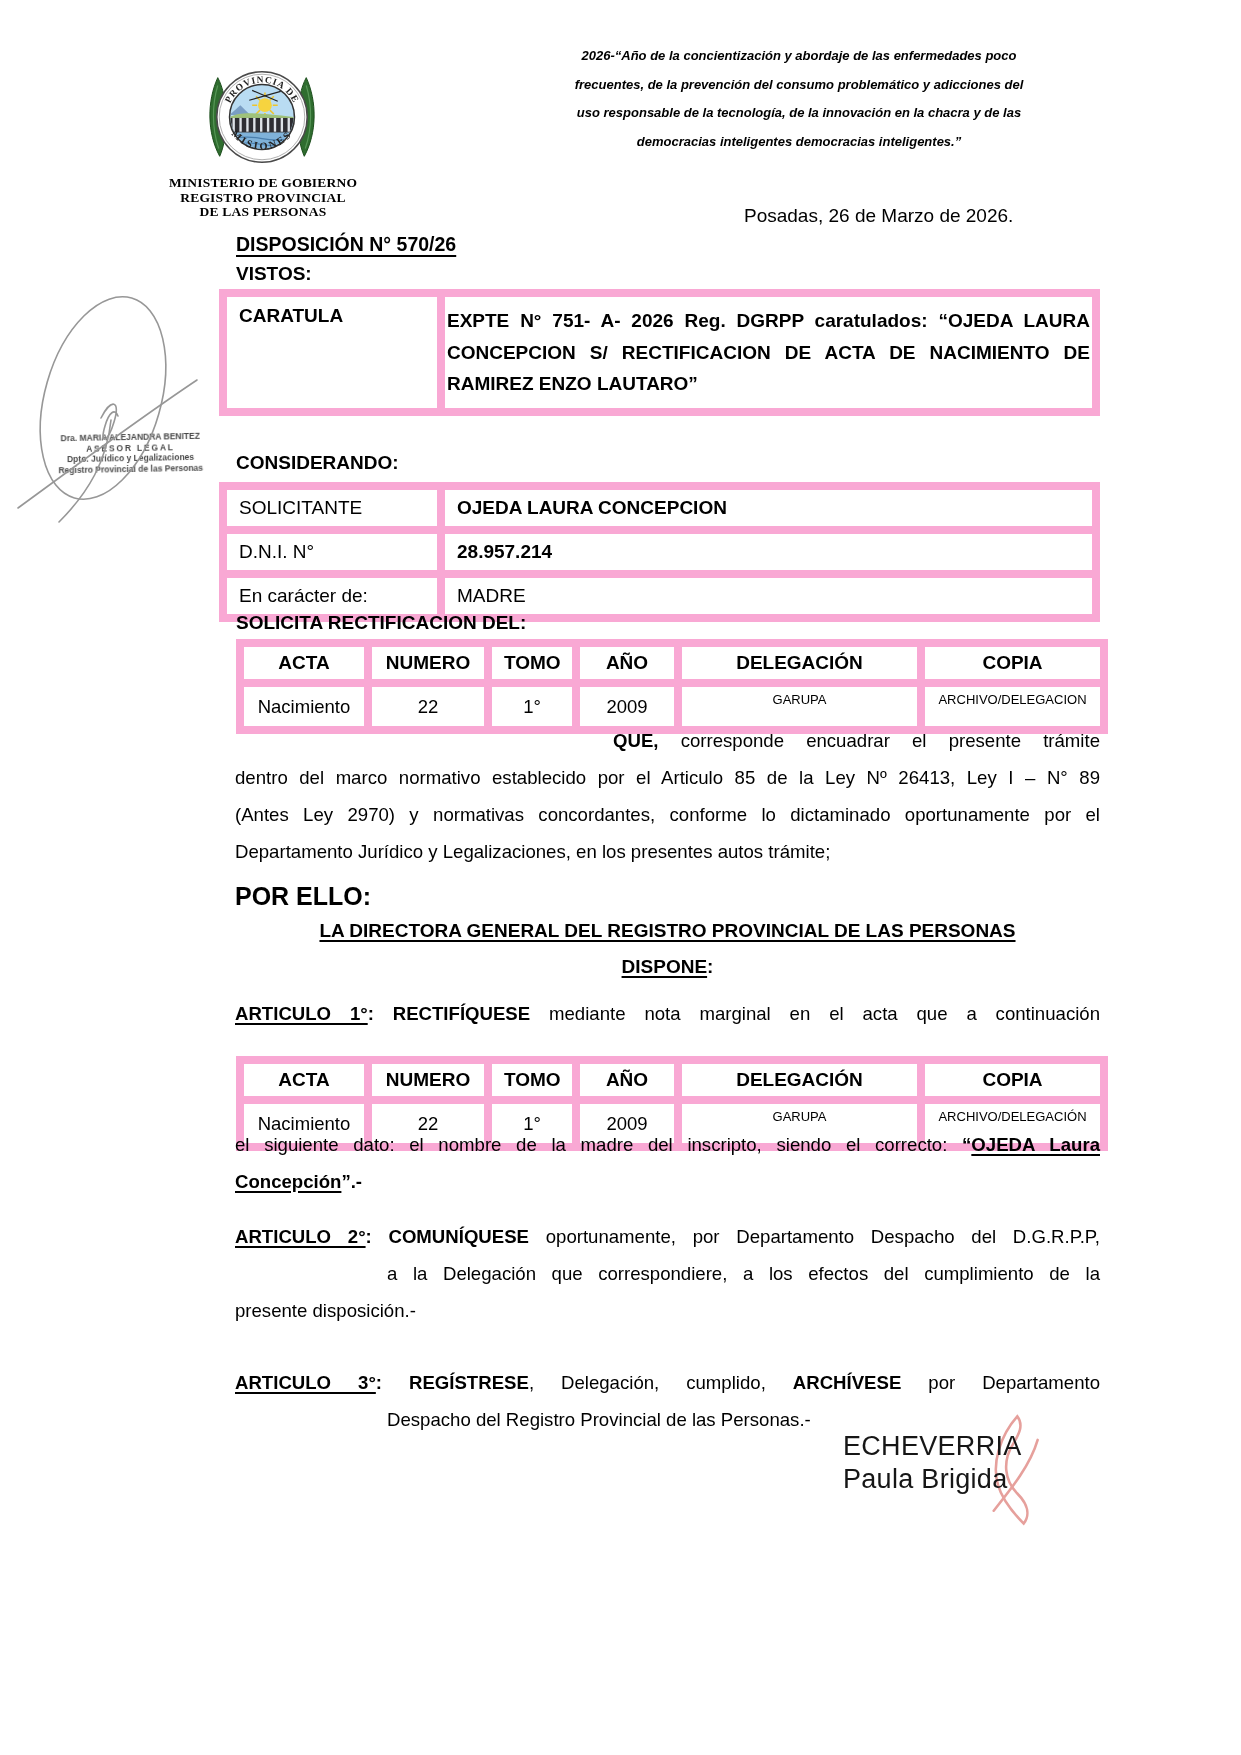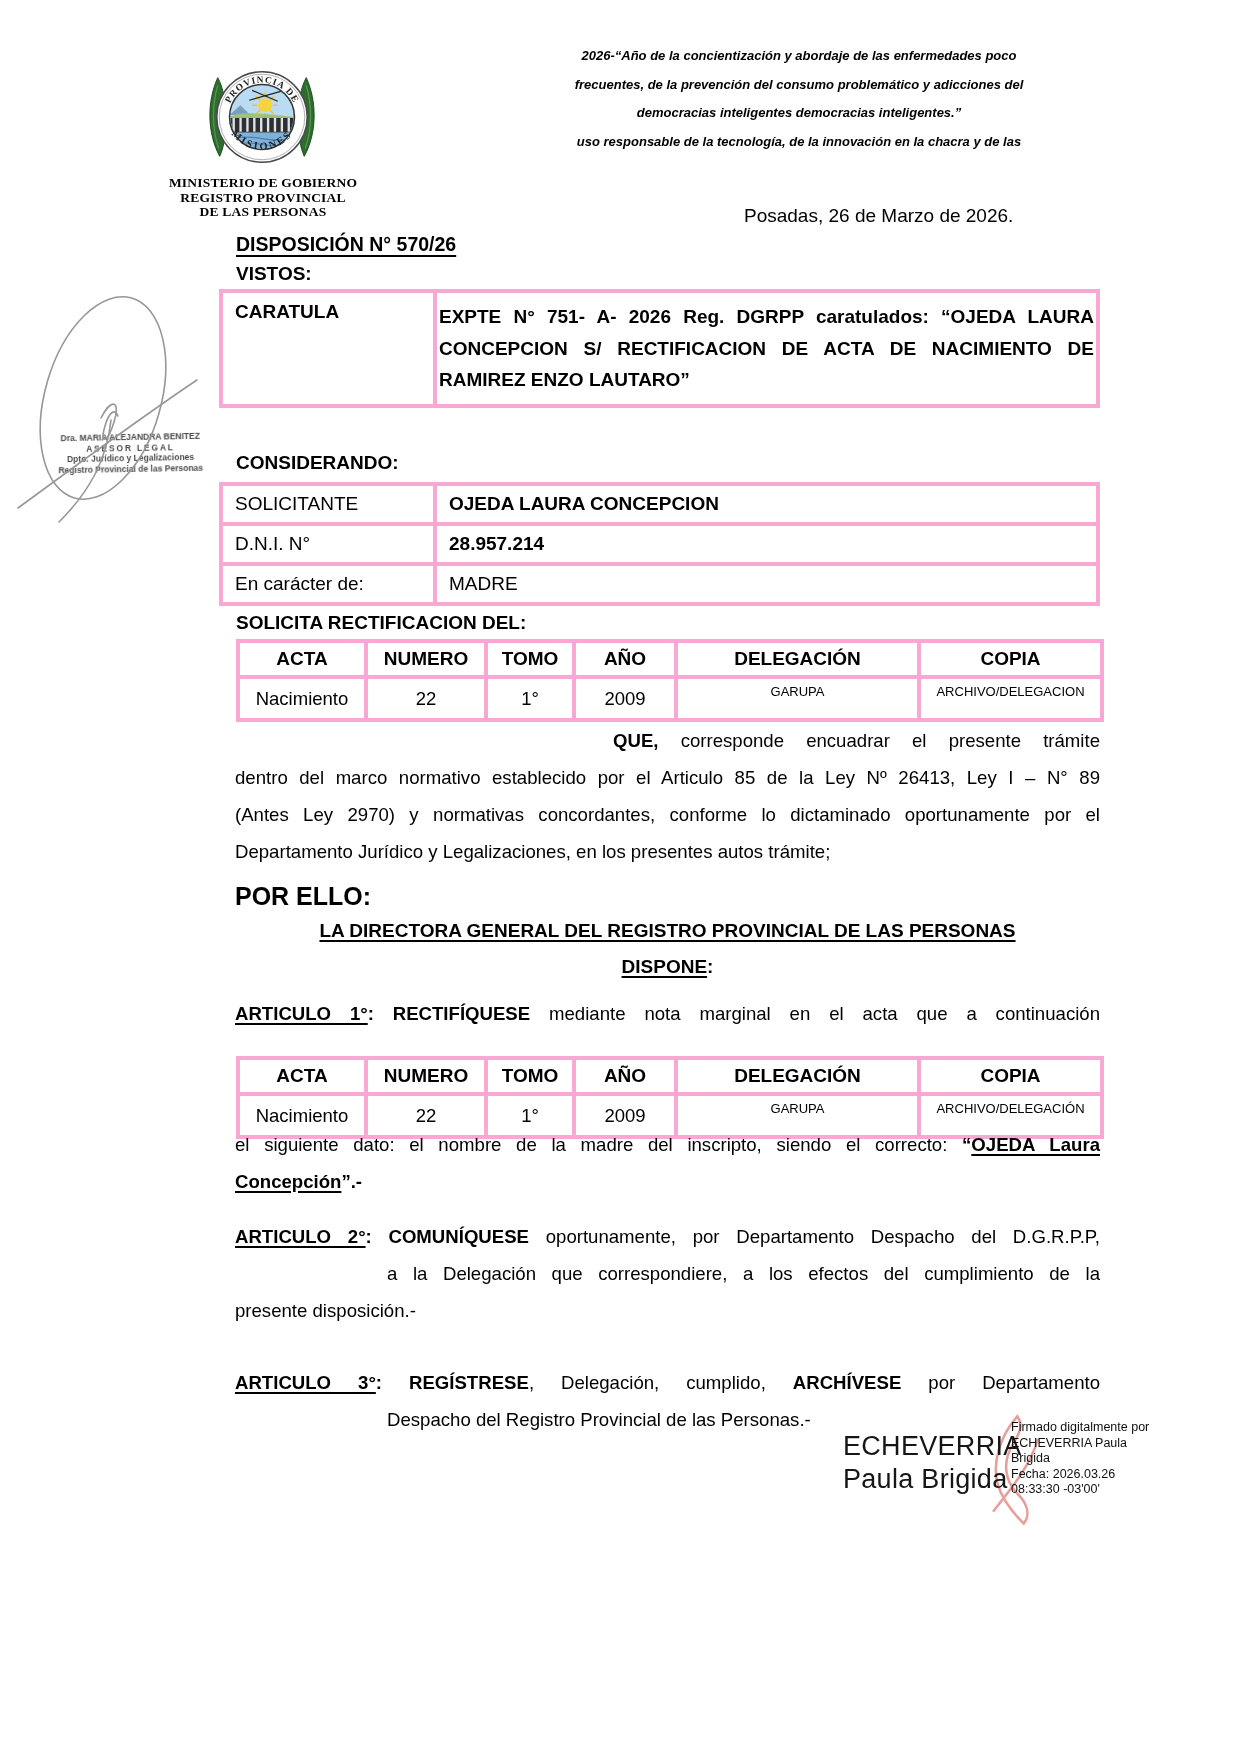--- a/index.html
+++ b/index.html
@@ -28,21 +28,21 @@
            font-size:8.5px; font-weight:bold; line-height:10.5px; color:#1c1c1c;
            filter:blur(0.4px); opacity:0.82; transform:rotate(-1deg); z-index:2; }
   .stamp .sp2 { letter-spacing:1.8px; }
 
   .date-line { position:absolute; left:744px; top:205px; font-size:19px; }
   .h-disposicion { position:absolute; left:236px; top:233px; font-size:19.5px; font-weight:bold;
                    text-decoration:underline; text-decoration-thickness:2px; text-underline-offset:4px; }
   .h-vistos { position:absolute; left:236px; top:263px; font-size:19px; font-weight:bold; }
 
   table.tbl { position:absolute; border-collapse:collapse; table-layout:fixed; font-size:19px; }
-  table.tbl td { border:4px solid #f9a8d4; padding:0 12px; vertical-align:middle; }
+  table.tbl td { border:8px solid #f9a8d4; padding:0 12px; vertical-align:middle; }
 
   .caratula-tbl { left:219px; top:289px; width:881px; }
   .caratula-tbl td.lbl { width:186px; font-weight:bold; vertical-align:top; padding-top:8px; }
   .caratula-tbl td.val { padding:8px 2px;margin-top:24px; }
   .caratula-tbl td.val div { line-height:31.5px; font-weight:bold; }
 
   .h-considerando { position:absolute; left:236px; top:452px; font-size:19px; font-weight:bold; }
   .cons-tbl { left:219px; top:482px; width:881px; }
   .cons-tbl td { height:36px; }
   .cons-tbl td.lbl { width:186px; font-weight:normal; }
@@ -80,22 +80,22 @@
                   line-height:15.5px; color:#101010; }
 </style>
 </head>
 <body>
 
 <div class="page">
 
   <div class="quote">
     <div>2026-“Año de la concientización y abordaje de las enfermedades poco</div>
     <div>frecuentes, de la prevención del consumo problemático y adicciones del</div>
+    <div>uso responsable de la tecnología, de la innovación en la chacra y de las</div>
     <div>democracias inteligentes democracias inteligentes.”</div>
-    <div>uso responsable de la tecnología, de la innovación en la chacra y de las</div>
   </div>
 
   <div class="logo">
     <svg width="118" height="118" viewBox="0 0 120 120">
       <defs>
         <clipPath id="innerClip">
             <circle cx="60" cy="62" r="32"></circle>
           </clipPath>
         <path id="arcTop" d="M 25,62 A 35,35 0 0 1 95,62" fill="none"></path>
         <path id="arcBot" d="M 21,56 A 39,39 0 0 0 99,56" fill="none"></path>
@@ -308,22 +308,15 @@
     <svg class="dsig-swirl" width="80" height="118" viewBox="0 0 60 110">
       <g fill="none" stroke="#e6a09c" stroke-width="2.4" stroke-linecap="round">
         <path d="M34,4 C18,22 10,48 16,68 C20,82 30,94 40,104 C46,96 44,86 34,76 C22,64 20,46 30,30 C36,20 40,12 34,4 Z"></path>
         <path d="M12,92 C28,72 46,50 53,26"></path>
       </g>
     </svg>
     <div class="dsig-name">
       <div>ECHEVERRIA</div>
       <div>Paula Brigida</div>
     </div>
-    <div class="dsig-details">
-      <div>Firmado digitalmente por</div>
-      <div>ECHEVERRIA Paula</div>
-      <div>Brigida</div>
-      <div>Fecha: 2026.03.26</div>
-      <div>08:33:30 -03'00'</div>
-    </div>
   </div>
 
 </div>
 
 </body></html>

